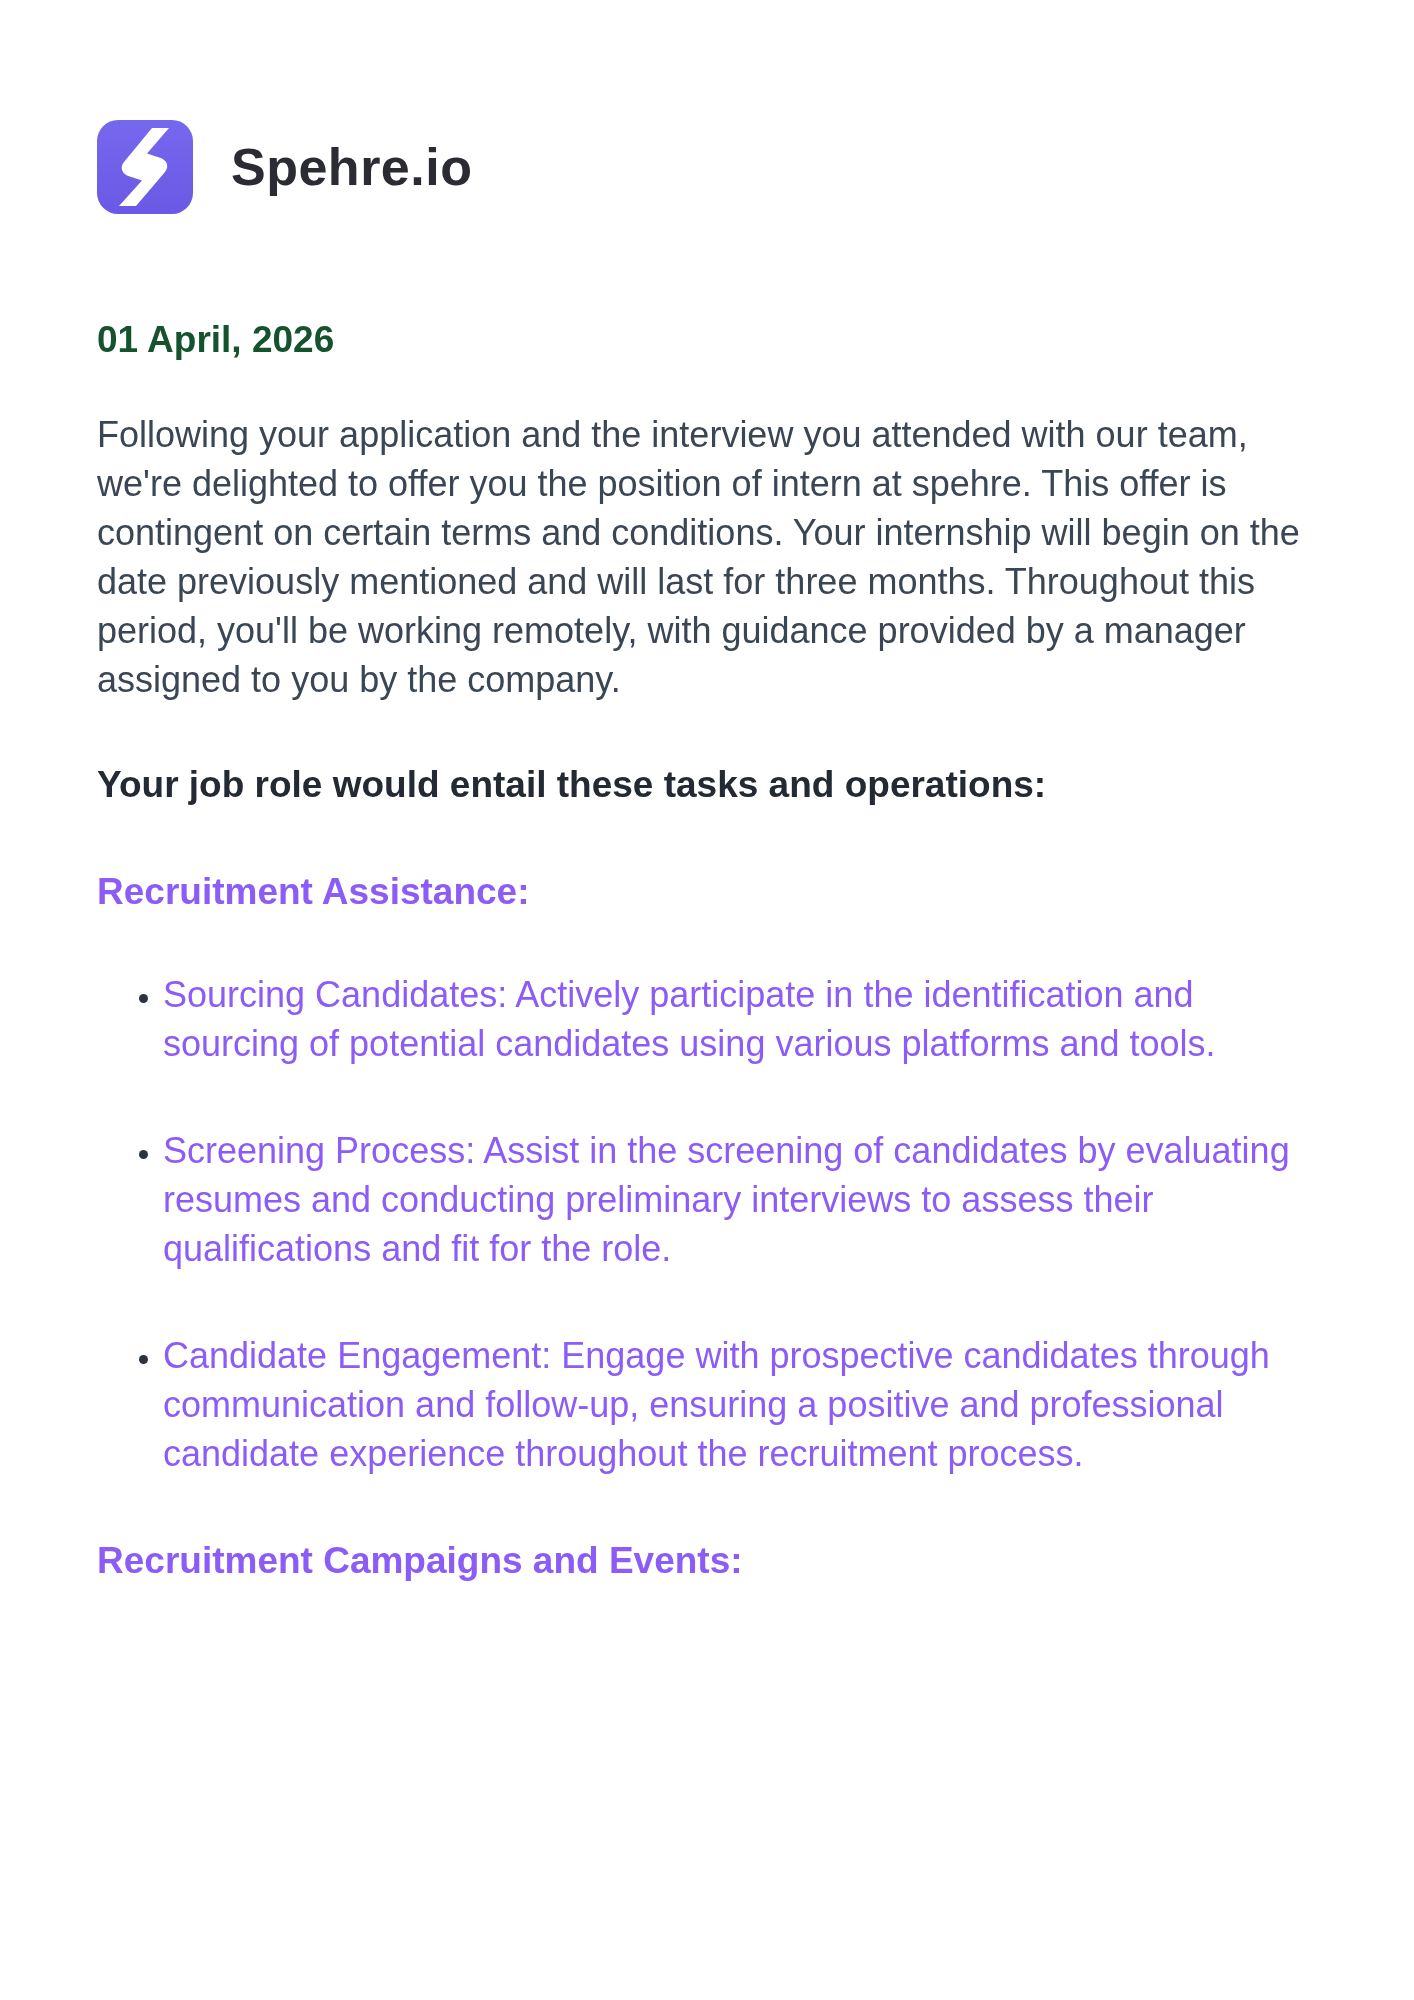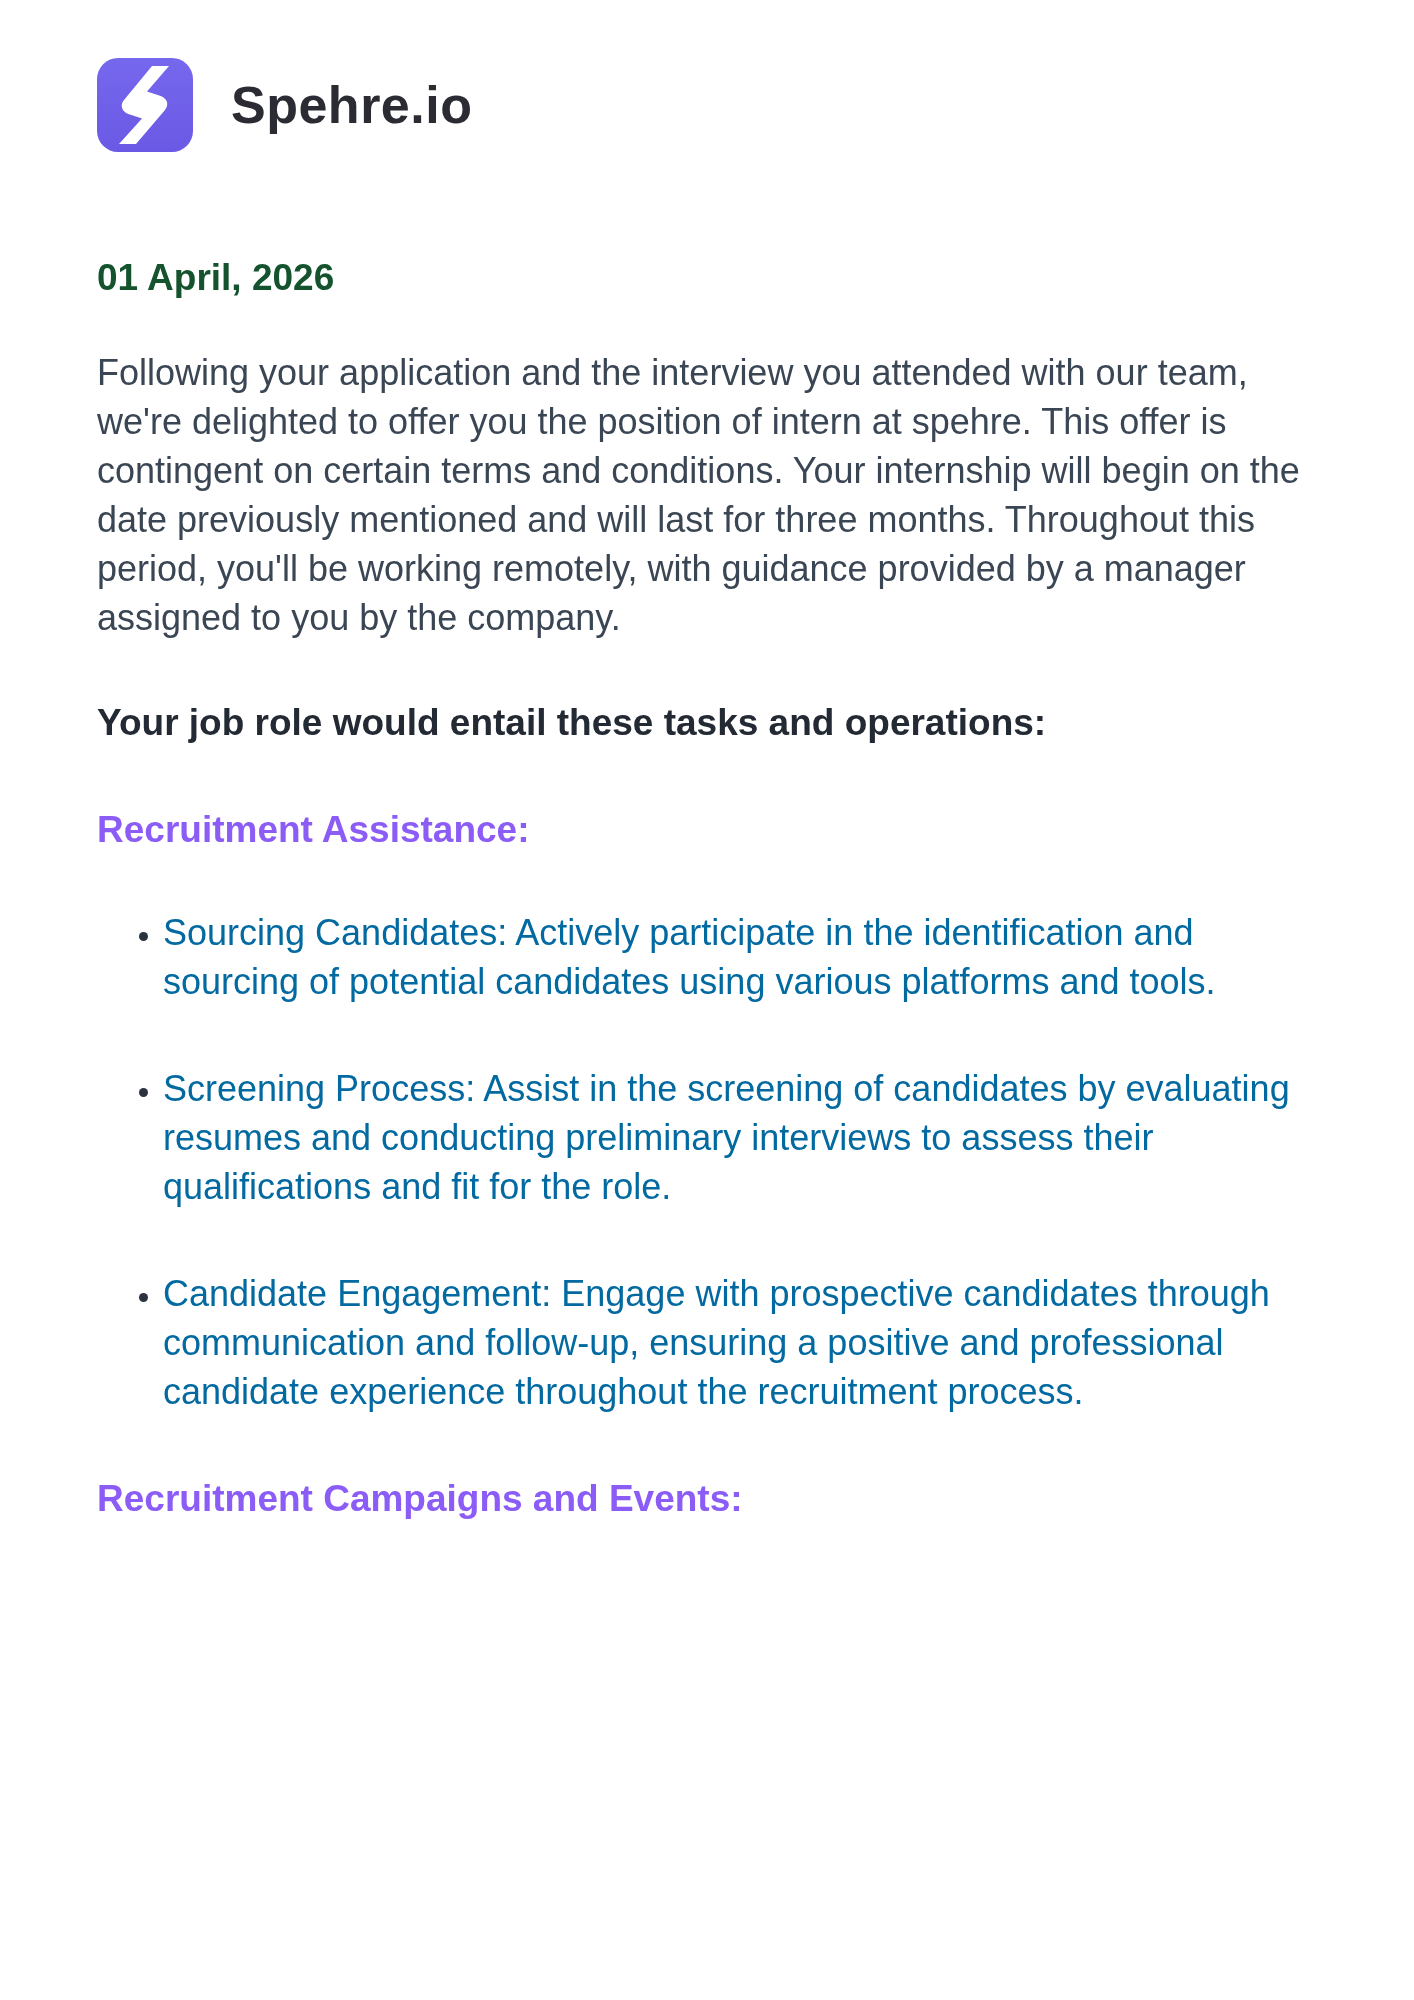--- a/index.html
+++ b/index.html
@@ -11,21 +11,21 @@
     width: 1414px;
     height: 2000px;
     overflow: hidden;
     font-family: "Liberation Sans", sans-serif;
     -webkit-font-smoothing: antialiased;
   }
   .page {
     box-sizing: border-box;
     width: 1414px;
     height: 1612px;
-    padding: 58px 97px 0 97px;
+    padding: 120px 97px 0 97px;
     background: #ffffff;
   }
 
   
   .brand {
     display: flex;
     align-items: center;
     gap: 38px;
     margin-bottom: 100px;
   }
@@ -91,21 +91,21 @@
     margin: 0 0 54px 0;
   }
   ul.bullet-list {
     margin: 0 0 0 0;
     padding: 0 0 0 66px;
     list-style: disc outside;
   }
   ul.bullet-list li {
     font-size: 36px;
     font-weight: 400;
-    color: #0369a1;
+    color: #8b5cf6;
     line-height: 49px;
     margin: 0 0 58px 0;
     max-width: 1180px;
   }
   ul.bullet-list li::marker {
     color: #2b333f;
     font-size: 0.8em;
   }
 </style>
 </head>

